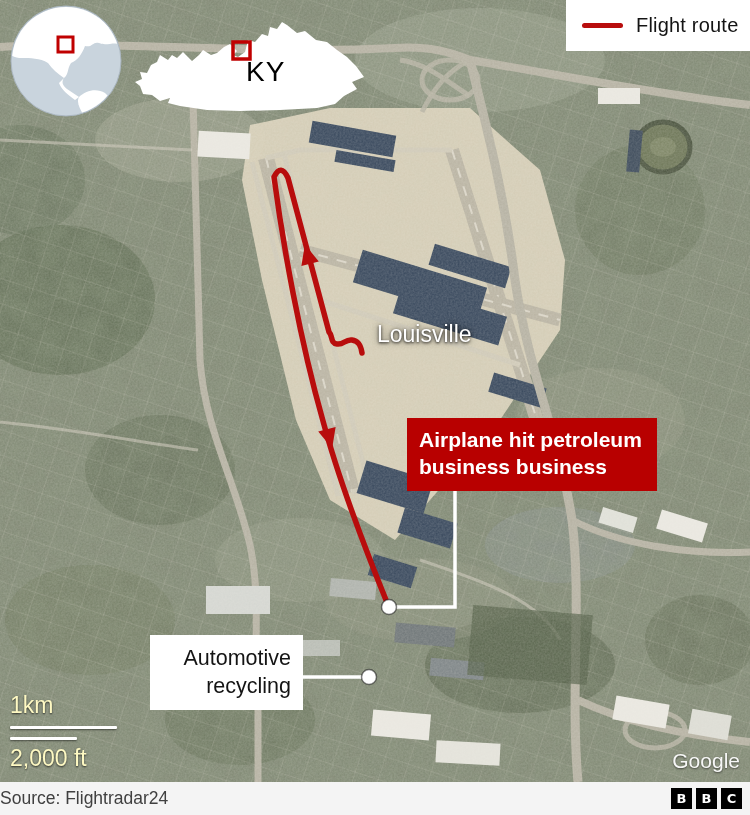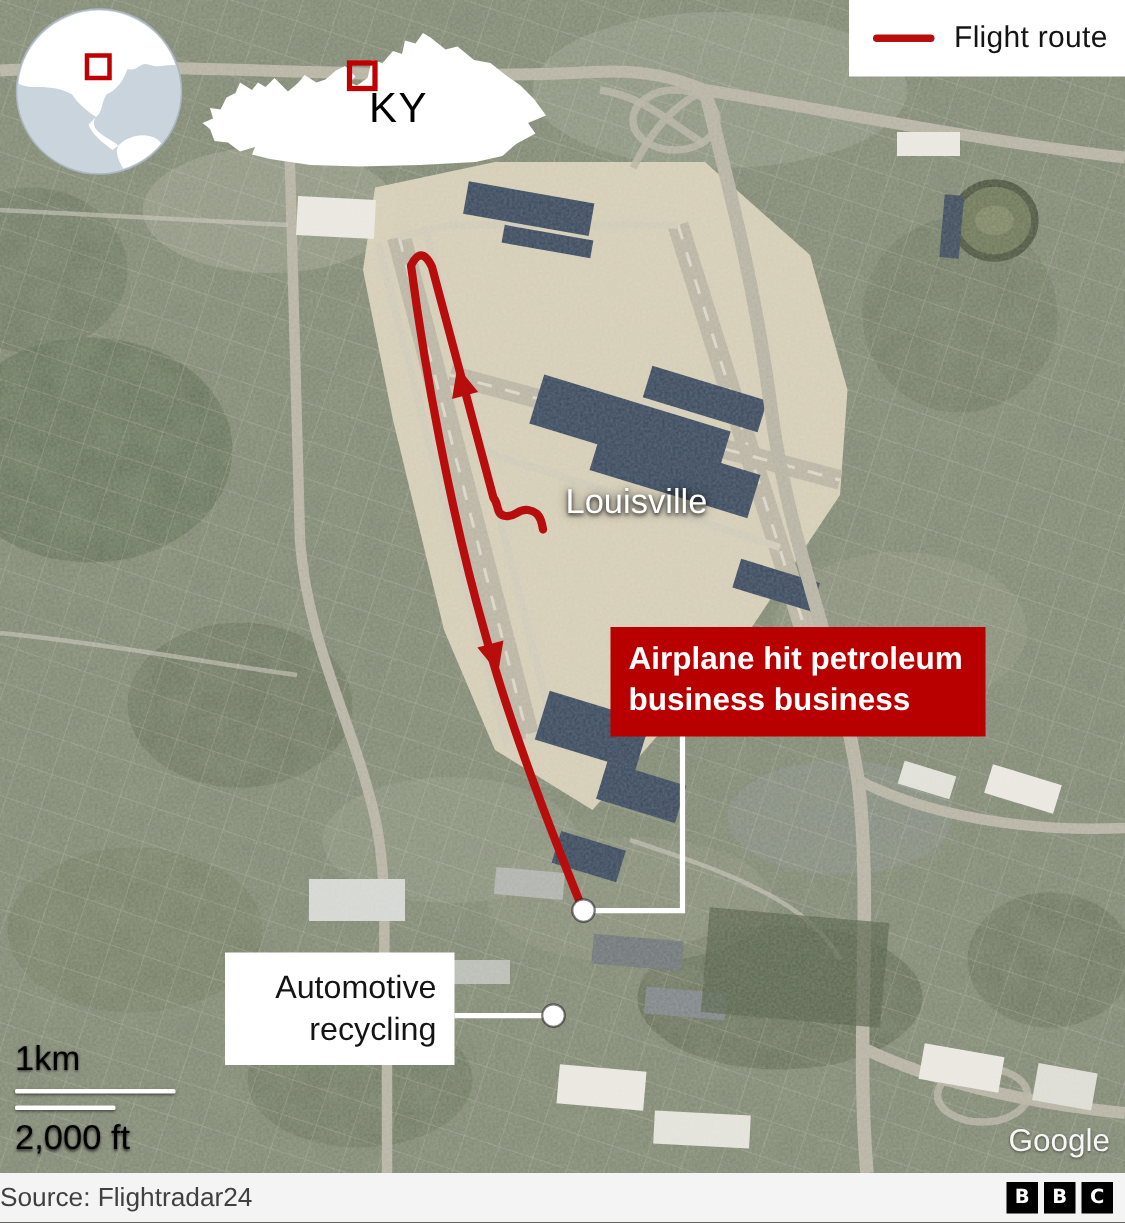--- a/index.html
+++ b/index.html
@@ -41,21 +41,21 @@
     padding:8px 12px 10px 12px;
   }
   .callout-auto{
     position:absolute;left:150px;top:623px;width:153px;height:75px;box-sizing:border-box;z-index:22;
     background:#ffffff;color:#141414;font-size:21.5px;font-weight:400;line-height:1.3;
     padding:10px 12px;text-align:right;margin-top:12px;
   }
   .callout-auto span{display:block;}
 
   
-  .scale{position:absolute;left:10px;top:692px;z-index:20;color:#000000;
+  .scale{position:absolute;left:10px;top:692px;z-index:20;color:#fef9c3;
     text-shadow:0 1px 2px rgba(0,0,0,.7);}
   .scale-km{font-size:23px;}
   .scale-ft{font-size:23px;position:absolute;left:0;top:53px;white-space:nowrap;}
   .scale-line{position:absolute;left:0;height:3px;background:#ffffff;border-radius:1px;
     box-shadow:0 1px 2px rgba(0,0,0,.5);}
   .scale-line.km{top:34px;width:107px;}
   .scale-line.ft{top:45px;width:67px;}
 
   
   .imagery-credit{

